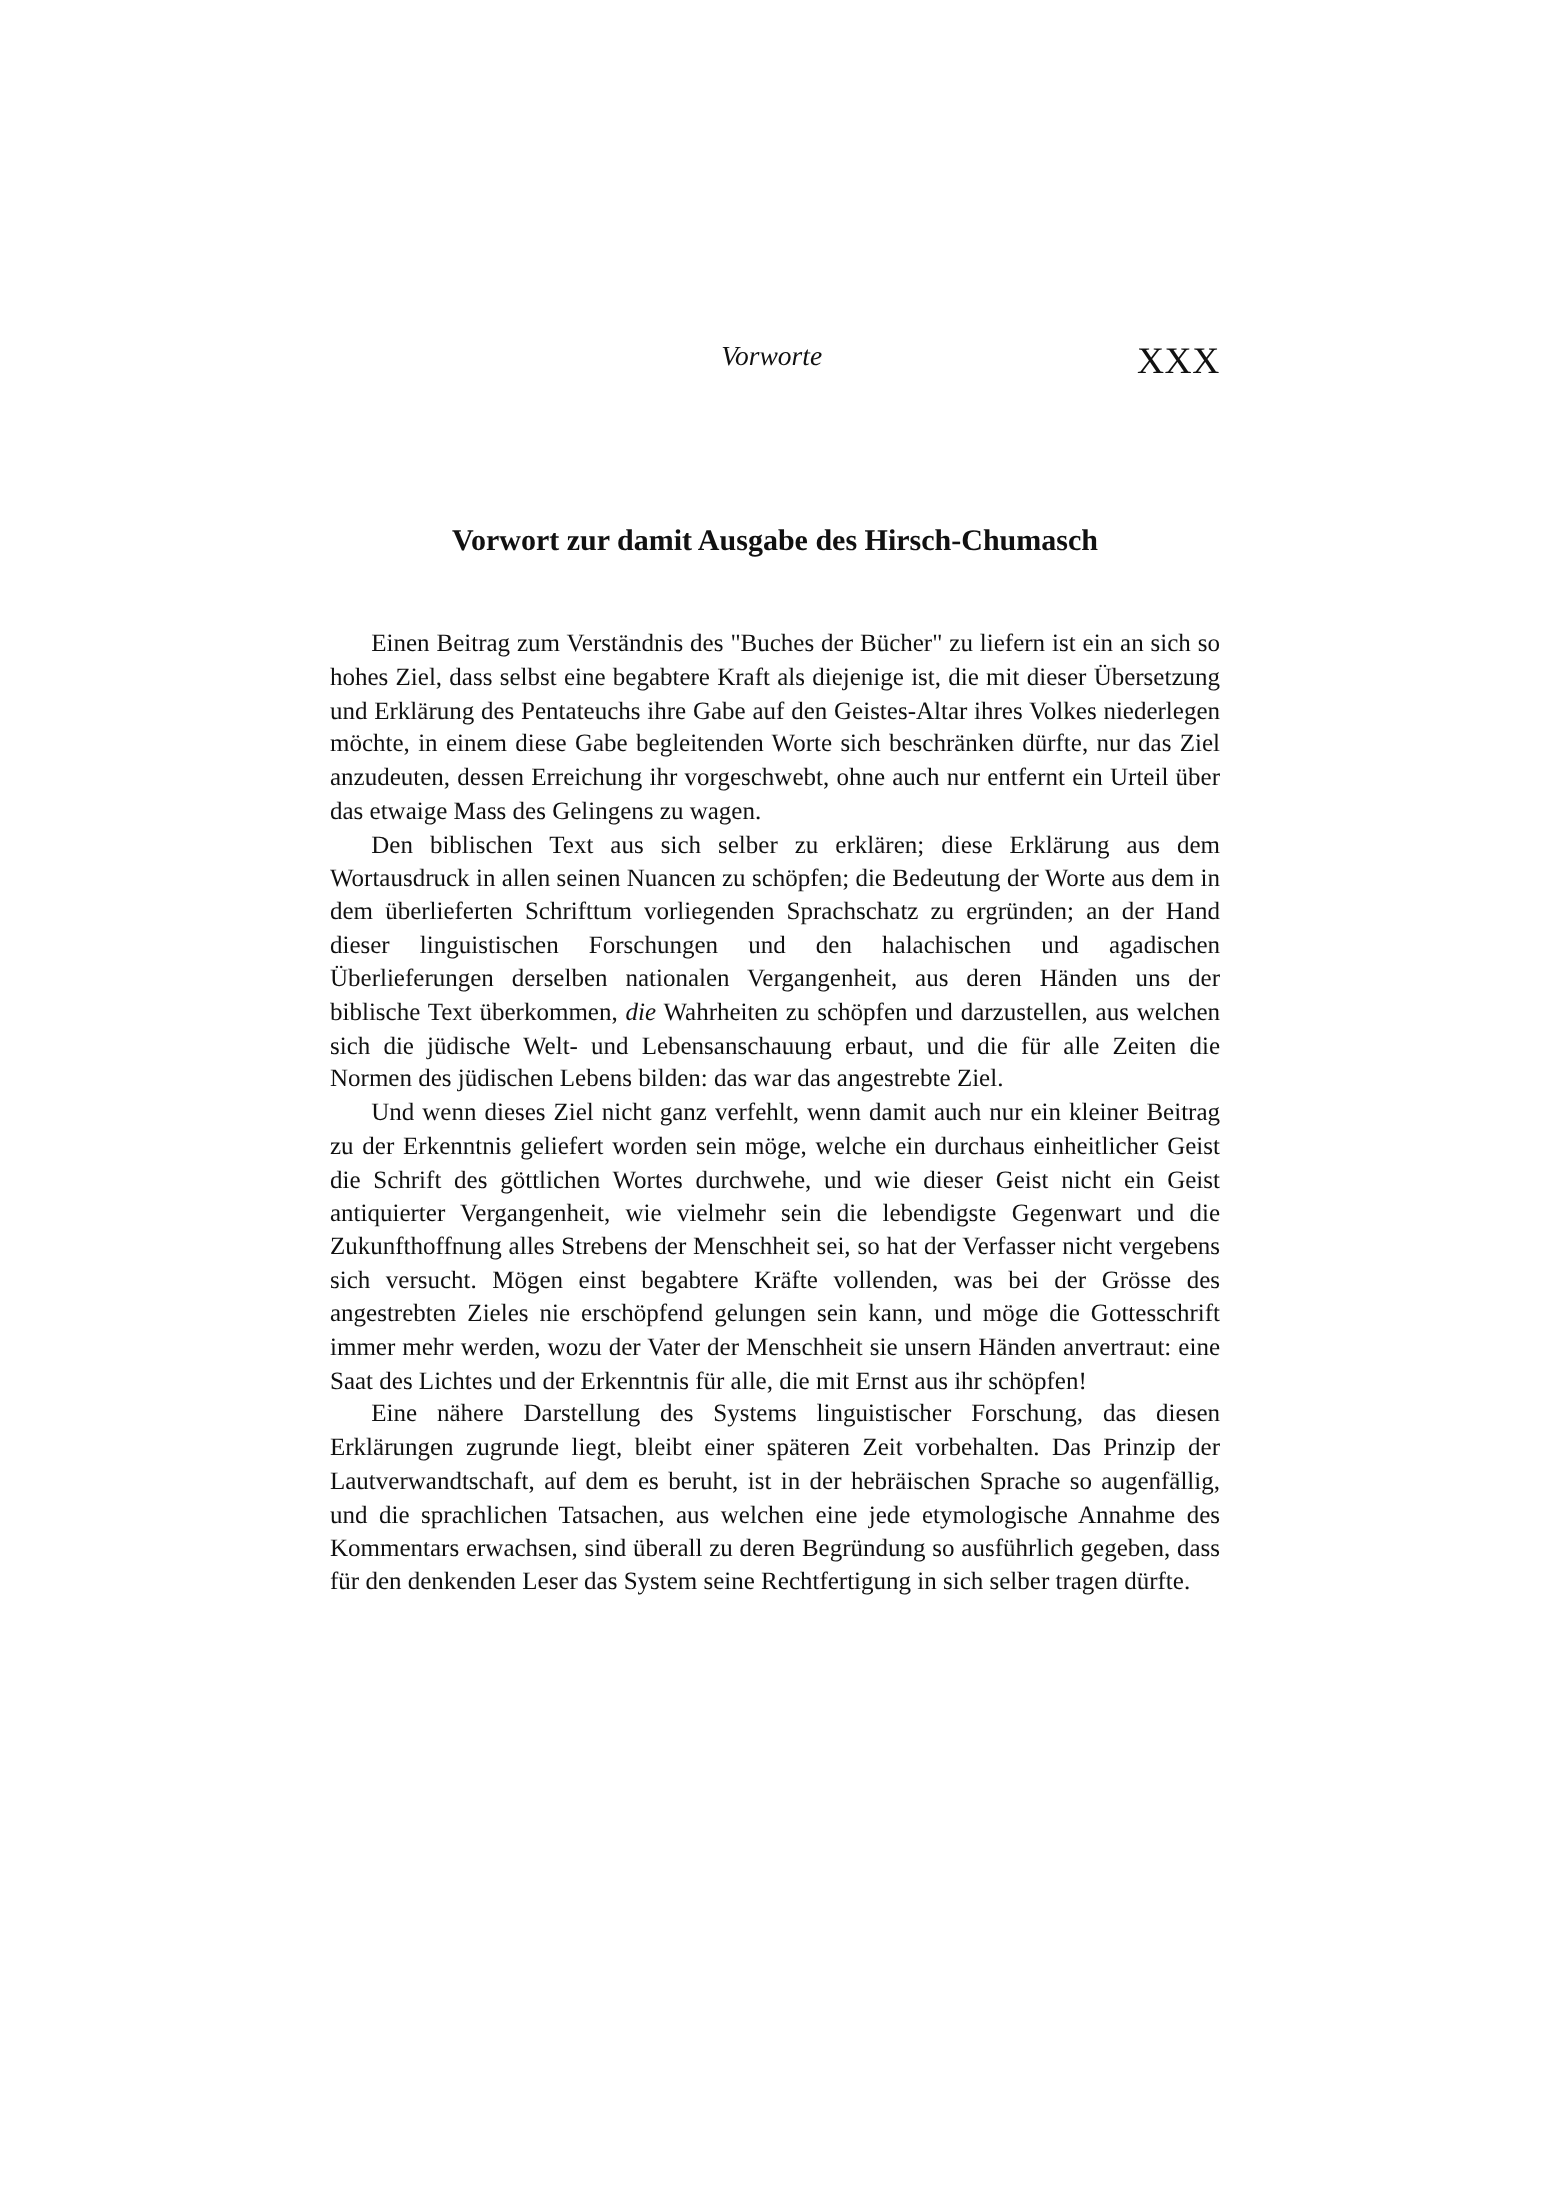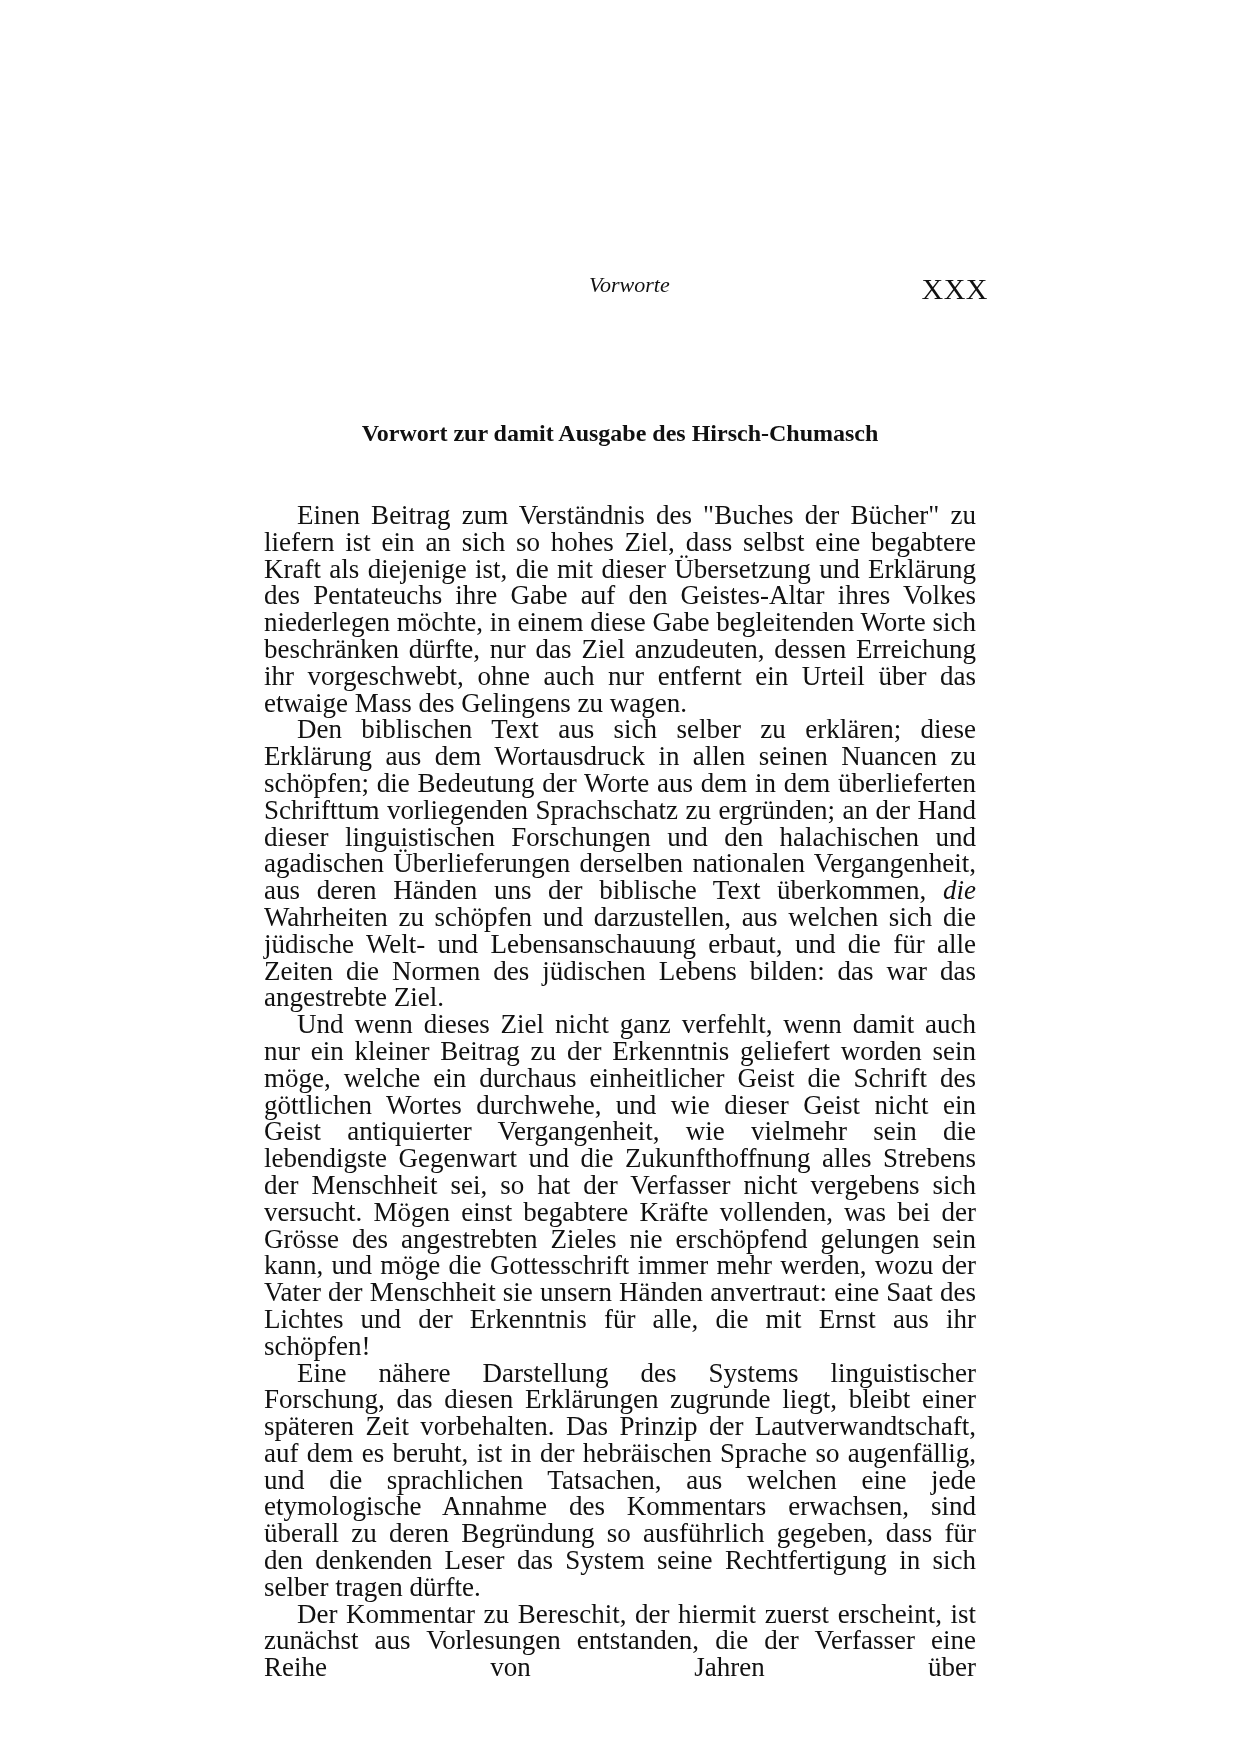--- a/index.html
+++ b/index.html
@@ -1,36 +1,35 @@
 <!DOCTYPE html>
 <html><head>
 <meta charset="utf-8">
 <style>
   html, body { margin: 0; padding: 0; background: #ffffff; }
   body { width: 1240px; height: 1754px; position: relative; overflow: hidden;
          font-family: "Liberation Serif", "DejaVu Serif", serif; color: #111; }
-  .running-head { position: absolute; top: 272px; left: 276px; width: 712px; height: 30px; }
+  .running-head { position: absolute; top: 272px; left: 264px; width: 712px; height: 30px; }
   .running-title { position: absolute; left: 313px; top: 0; font-style: italic; font-size: 22px; }
   .page-number { position: absolute; right: 0; top: 0; font-size: 30px; letter-spacing: 0.5px; }
   .chapter-title { position: absolute; top: 420px; left: 264px; width: 712px; text-align: center;
                    font-weight: bold; font-size: 24px; margin: 0; }
-  .body-text { position: absolute; top: 502px; left: 264px; width: 712px; font-size: 27px;
+  .body-text { position: absolute; top: 502px; left: 264px; width: 712px; font-size: 20px;
                line-height: 26.8px; text-align: justify; }
   .body-text p { margin: 0; text-indent: 33px; }
   .body-text em { font-style: italic; }
 </style>
 </head>
 <body>
 
 <div class="running-head">
   <span class="running-title">Vorworte</span>
   <span class="page-number">XXX</span>
 </div>
 
 <h1 class="chapter-title">Vorwort zur damit Ausgabe des Hirsch-Chumasch</h1>
 
 <div class="body-text">
   <p>Einen Beitrag zum Verständnis des "Buches der Bücher" zu liefern ist ein an sich so hohes Ziel, dass selbst eine begabtere Kraft als diejenige ist, die mit dieser Übersetzung und Erklärung des Pentateuchs ihre Gabe auf den Geistes-Altar ihres Volkes niederlegen möchte, in einem diese Gabe begleitenden Worte sich beschränken dürfte, nur das Ziel anzudeuten, dessen Erreichung ihr vorgeschwebt, ohne auch nur entfernt ein Urteil über das etwaige Mass des Gelingens zu wagen.</p>
   <p><span>Den biblischen Text aus sich selber zu erklären; diese Erklärung aus dem Wortausdruck in allen seinen Nuancen zu schöpfen; die Bedeutung der Worte aus dem in dem überlieferten Schrifttum vorliegenden Sprachschatz zu ergründen; an der Hand dieser linguistischen Forschungen und den halachischen und agadischen Überlieferungen derselben nationalen Vergangenheit, aus deren Händen uns der biblische Text überkommen, </span><em>die</em><span> Wahrheiten zu schöpfen und darzustellen, aus welchen sich die jüdische Welt- und Lebensanschauung erbaut, und die für alle Zeiten die Normen des jüdischen Lebens bilden: das war das angestrebte Ziel.</span></p>
   <p>Und wenn dieses Ziel nicht ganz verfehlt, wenn damit auch nur ein kleiner Beitrag zu der Erkenntnis geliefert worden sein möge, welche ein durchaus einheitlicher Geist die Schrift des göttlichen Wortes durchwehe, und wie dieser Geist nicht ein Geist antiquierter Vergangenheit, wie vielmehr sein die lebendigste Gegenwart und die Zukunfthoffnung alles Strebens der Menschheit sei, so hat der Verfasser nicht vergebens sich versucht. Mögen einst begabtere Kräfte vollenden, was bei der Grösse des angestrebten Zieles nie erschöpfend gelungen sein kann, und möge die Gottesschrift immer mehr werden, wozu der Vater der Menschheit sie unsern Händen anvertraut: eine Saat des Lichtes und der Erkenntnis für alle, die mit Ernst aus ihr schöpfen!</p>
   <p>Eine nähere Darstellung des Systems linguistischer Forschung, das diesen Erklärungen zugrunde liegt, bleibt einer späteren Zeit vorbehalten. Das Prinzip der Lautverwandtschaft, auf dem es beruht, ist in der hebräischen Sprache so augenfällig, und die sprachlichen Tatsachen, aus welchen eine jede etymologische Annahme des Kommentars erwachsen, sind überall zu deren Begründung so ausführlich gegeben, dass für den denkenden Leser das System seine Rechtfertigung in sich selber tragen dürfte.</p>
-  <p style="text-align-last: justify;">Der Kommentar zu Bereschit, der hiermit zuerst erscheint, ist zunächst aus Vorlesungen entstanden, die der Verfasser eine Reihe von Jahren über</p>
 </div>
 
 </body></html>

